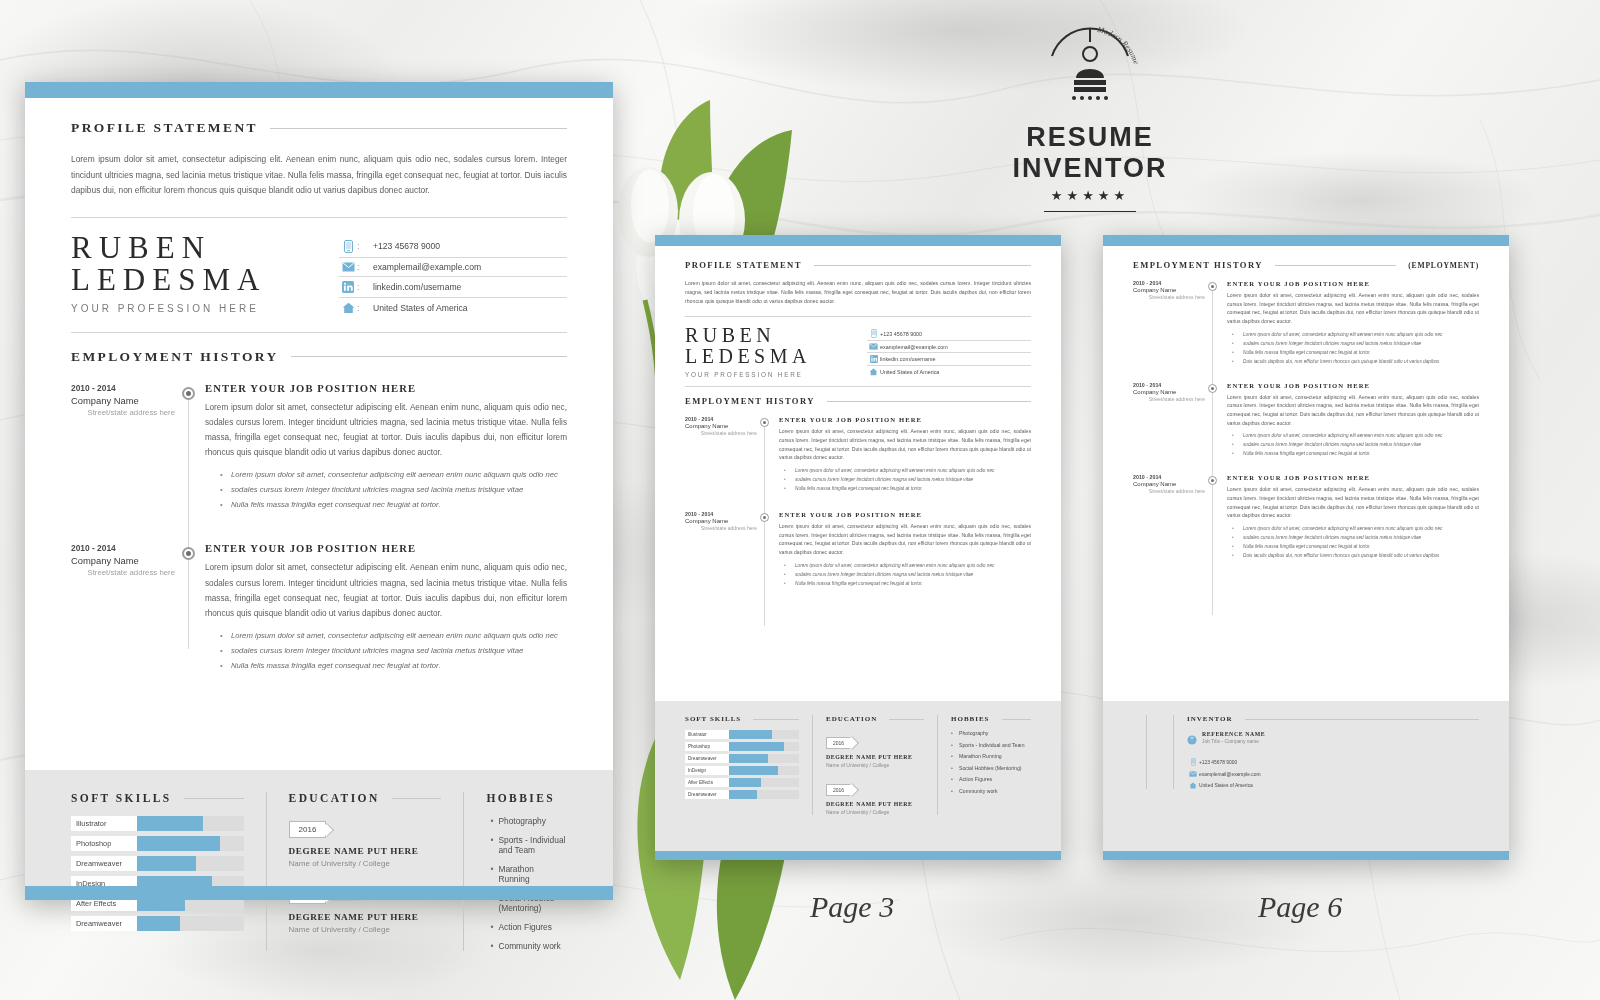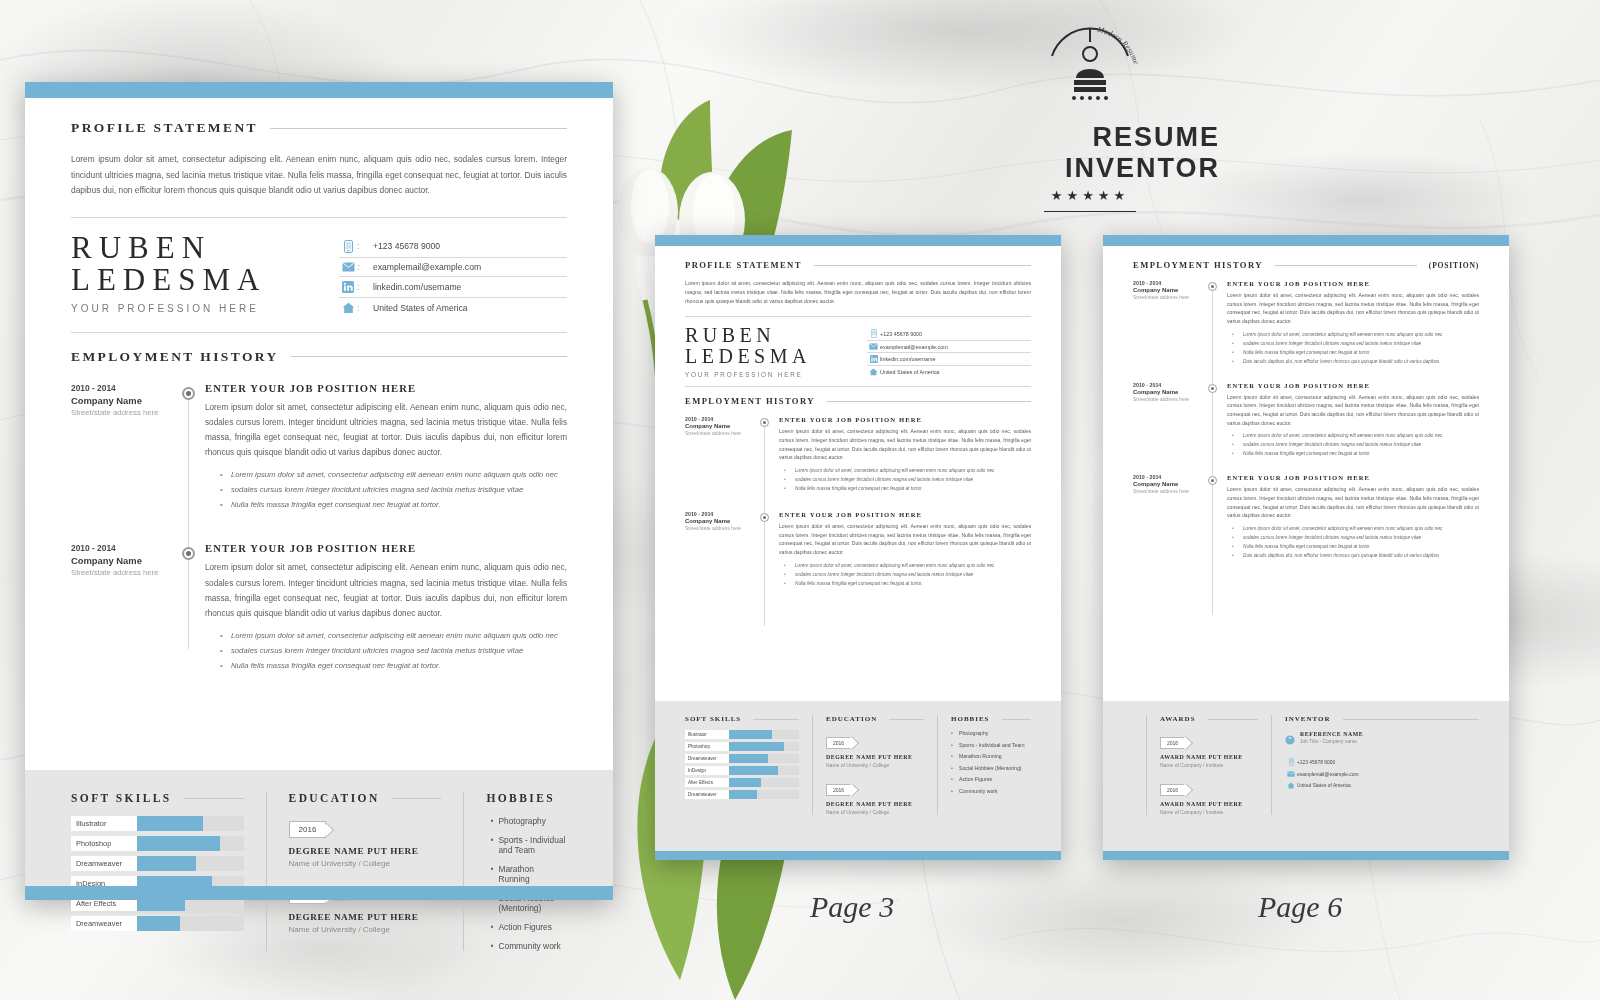--- a/index.html
+++ b/index.html
@@ -62,22 +62,22 @@
   .tl-line { position:absolute; background:#d9d9d9; width:1px; }
   .tl-dot {
     position:absolute; border-radius:50%; background:#fff;
     border:2px solid #9c9c9c;
   }
   .tl-dot:after{
     content:""; position:absolute; inset:2px; border-radius:50%; background:#6f6f6f;
   }
   .job-title { font-family:"Liberation Serif", serif; font-weight:bold; color:#2f2f2f; letter-spacing:1.1px; }
   .years { color:#4c4c4c; font-weight:bold; }
-  .company { color:#3b3b3b; font-weight:bold; }
-  .addr { color:#a0a0a0; }
+  .company { color:#3b3b3b; font-weight:normal; }
+  .addr { color:#a0a0a0;text-align:right; }
   .bullets li { color:#6a6a6a; font-style:italic; list-style:none; position:relative; }
   .bullets li:before { content:"•"; position:absolute; left:-11px; color:#8d8d8d; font-style:normal; }
 
   .skillrow { display:flex; align-items:center; }
   .skillname { background:#fff; color:#4a4a4a; display:flex; align-items:center; }
   .bar { background:#dcdcdc; position:relative; }
   .bar > i { position:absolute; left:0; top:0; bottom:0; background:#74b3d4; display:block; }
 
   .degree-tag {
     border:1px solid #b9b9b9; background:#fff; color:#4a4a4a;
@@ -160,21 +160,21 @@
         <circle cx="52" cy="78" r="2"></circle>
         <circle cx="60" cy="78" r="2"></circle>
       <circle cx="68" cy="78" r="2"></circle>
         <circle cx="76" cy="78" r="2"></circle>
     </g>
     <path id="arcpath" d="M16,44 A46,46 0 0,1 104,44" fill="none"></path>
     <text font-size="8" fill="#4a4a4a" font-family="Liberation Serif, serif" font-style="italic">
       <textPath href="#arcpath" startOffset="56%">Modern Resume Design</textPath>
     </text>
   </svg>
-  <div class="logo-title" style="font-size:27px; margin-top:2px;text-align:right;">RESUME INVENTOR</div>
+  <div class="logo-title" style="font-size:27px; margin-top:2px;">RESUME INVENTOR</div>
   <div class="stars" style="font-size:13px; margin-top:4px;">★★★★★</div>
   <div style="width:92px;height:1px;background:#2c2c2c;margin:8px auto 0;"></div>
 </div>
 
 <div class="sheet" id="big">
   <div class="topbar"></div>
 
   <div class="body" style="padding-top:22px;">
 
     <div class="sec-head" style="margin-bottom:16px;">
@@ -575,21 +575,21 @@
 
 <div class="pagelabel" style="left:810px; top:890px;">Page 3</div>
 
 <div class="sheet" id="p2" style="left:1103px; top:235px; width:406px; height:625px;">
   <div class="topbar" style="height:11px;"></div>
 
   <div style="padding:14px 30px 0;">
     <div class="sec-head" style="margin-bottom:10px;">
       <div class="sec-title" style="font-size:8.6px; letter-spacing:1.4px;">EMPLOYMENT HISTORY</div>
       <div class="sec-rule"></div>
-      <div class="sec-title" style="font-size:7.6px; letter-spacing:.8px; margin-left:12px;">(POSITION)</div>
+      <div class="sec-title" style="font-size:7.6px; letter-spacing:.8px; margin-left:12px;">(EMPLOYMENT)</div>
     </div>
 
     <div class="timeline">
       <div class="tl-line" style="left:79px; top:5px; height:330px;"></div>
 
       <div style="display:flex; position:relative; margin-bottom:18px;">
         <div style="width:72px;">
           <div class="years" style="font-size:5.3px;">2010 - 2014</div>
           <div class="company" style="font-size:6px;margin-top:1px;">Company Name</div>
           <div class="addr" style="font-size:5px;margin-top:1px;">Street/state address here</div>
@@ -648,36 +648,20 @@
       </div>
     </div>
   </div>
 
   <div class="greyband" style="position:absolute;left:0;right:0;bottom:9px;top:466px;padding:14px 30px 0;">
     <div style="display:flex;">
 
 
       <div style="width:1px;background:#c8c8c8;margin:0 13px;"></div>
 
-      <div style="width:98px;">
-        <div class="sec-head" style="margin-bottom:8px;">
-          <div class="sec-title" style="font-size:7px;letter-spacing:1px;">AWARDS</div>
-          <div class="sec-rule"></div>
-        </div>
-        <div style="margin-bottom:10px;">
-          <div class="degree-tag" style="font-size: 5px; padding: 2px 6px; --h: 12px;">2016</div>
-          <div class="deg-name" style="font-size:5.8px;margin-top:5px;">AWARD NAME PUT HERE</div>
-          <div class="deg-uni" style="font-size:5px;margin-top:2px;">Name of Company / Institute</div>
-        </div>
-        <div>
-          <div class="degree-tag" style="font-size: 5px; padding: 2px 6px; --h: 12px;">2016</div>
-          <div class="deg-name" style="font-size:5.8px;margin-top:5px;">AWARD NAME PUT HERE</div>
-          <div class="deg-uni" style="font-size:5px;margin-top:2px;">Name of Company / Institute</div>
-        </div>
-      </div>
 
       <div style="width:1px;background:#c8c8c8;margin:0 13px;"></div>
 
       <div style="flex:1;">
         <div class="sec-head" style="margin-bottom:8px;">
           <div class="sec-title" style="font-size:7px;letter-spacing:1px;">INVENTOR</div>
           <div class="sec-rule"></div>
         </div>
         <div style="display:flex;align-items:flex-start;gap:5px;">
           <span style="color:#74b3d4;">

